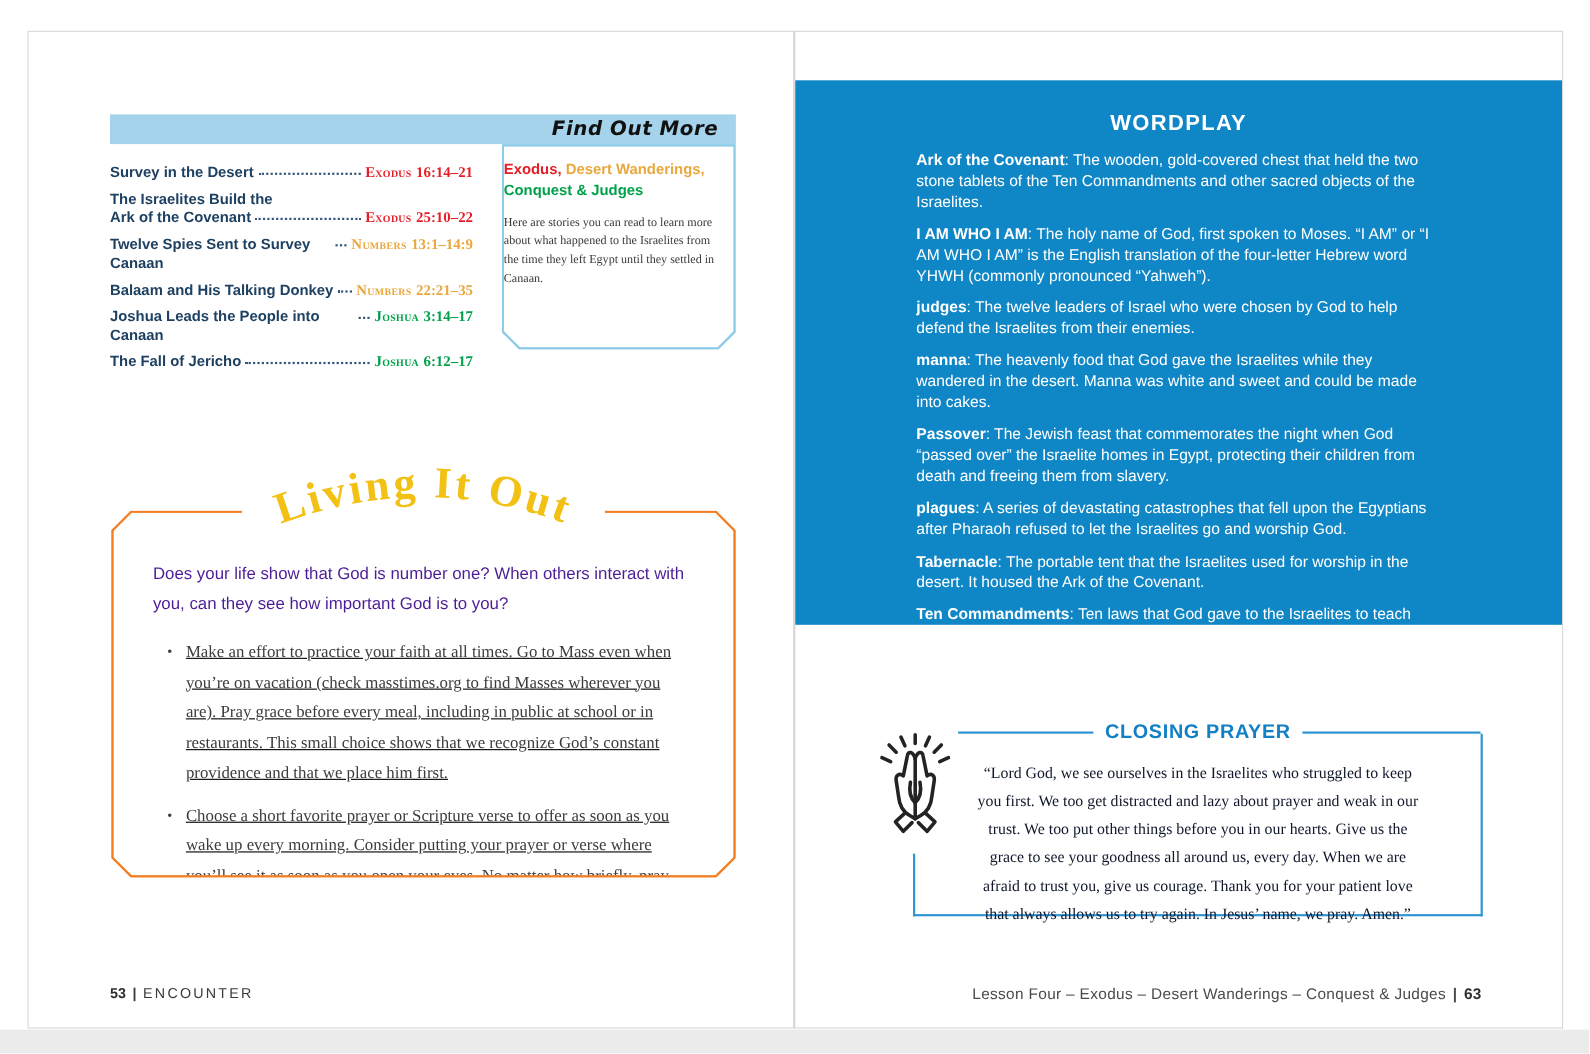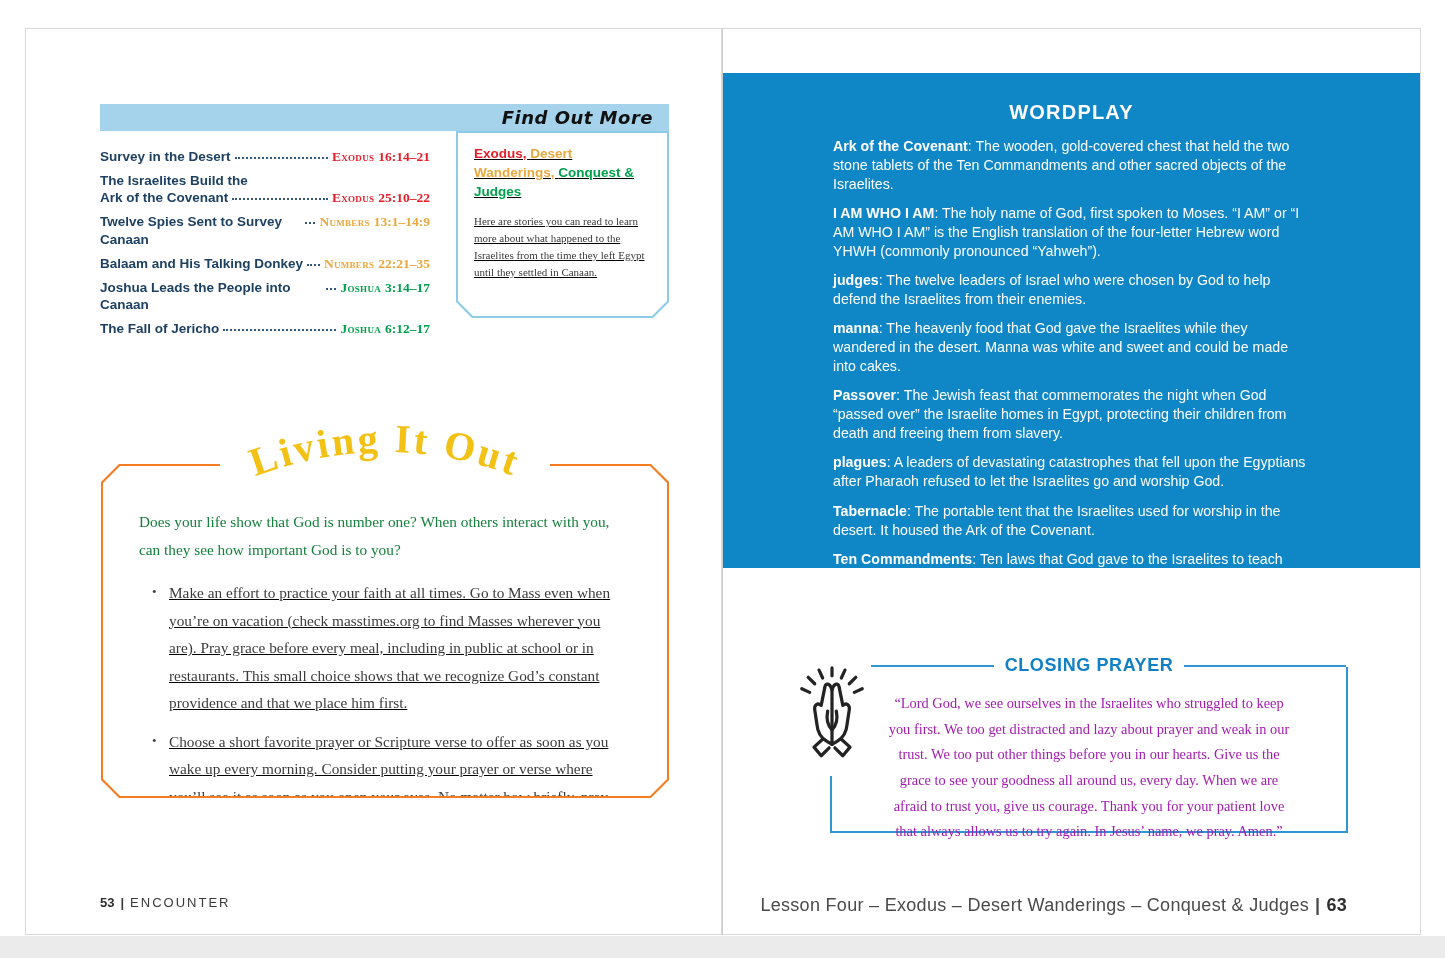--- a/index.html
+++ b/index.html
@@ -23,63 +23,63 @@
   .fom-row { display:flex; align-items:baseline; }
   .fom-dots { flex:1; height:0.85em; border-bottom:2px dotted #35567c; margin:0 4px; transform:translateY(-2px); min-width:10px; }
   .fom-ref { font-family:"Liberation Serif", serif; font-weight:bold; font-size:13.5px; white-space:nowrap; }
   .fom-ref .sc { font-variant:small-caps; letter-spacing:0.3px; margin-right:4px; }
 
   .fom-box { position:absolute; left:430px; top:102px; width:213px; height:187px;
              background:var(--box_border_blue,#8ecbe9);
              clip-path:polygon(0 0,100% 0,100% calc(100% - 16px),calc(100% - 16px) 100%,16px 100%,0 calc(100% - 16px)); }
   .fom-box-inner { position:absolute; inset:2px; background:#fff;
              clip-path:polygon(0 0,100% 0,100% calc(100% - 15px),calc(100% - 15px) 100%,15px 100%,0 calc(100% - 15px));
-             padding:12px 16px 0 16px;text-decoration:underline; }
+             padding:12px 16px 0 0; }
   .fom-topics { font-size:13.5px; font-weight:bold; line-height:1.4; }
   .fom-topic { display:inline; }
   .fom-box-body { margin-top:11px; font-family:"Liberation Serif", serif; font-size:11px; line-height:1.56; color:#3a3a3a; }
 
   
   .lio-box { position:absolute; left:75px; top:435px; width:568px; height:334px; background:var(--orange,#f47d21);
              clip-path:polygon(18px 0,calc(100% - 18px) 0,100% 18px,100% calc(100% - 18px),calc(100% - 18px) 100%,18px 100%,0 calc(100% - 18px),0 18px); }
   .lio-box-inner { position:absolute; inset:2px; background:#fff;
              clip-path:polygon(17px 0,calc(100% - 17px) 0,100% 17px,100% calc(100% - 17px),calc(100% - 17px) 100%,17px 100%,0 calc(100% - 17px),0 17px);
              padding:42px 36px 0 36px; }
   .lio-title-wrap { position:absolute; left:194px; top:376px; width:330px; height:94px; background:#fff; }
   .lio-text { font-family:"Liberation Serif", serif; font-weight:bold; font-size:40px;
               fill:var(--yellow,#f2c114); letter-spacing:3px; text-anchor:middle; }
-  .lio-intro { font-family:Liberation Serif, serif; font-size:15.3px; line-height:1.8; color:#15803d; }
+  .lio-intro { font-family:Liberation Sans, sans-serif; font-size:15.3px; line-height:1.8; color:#4c1d95; }
   .lio-bullets { margin:16px 0 0 30px; list-style:none;text-decoration:underline; }
   .lio-bullets li { position:relative; font-family:"Liberation Serif", serif; font-size:15.3px; line-height:1.8;
                     color:#3c3c3c; margin-bottom:11px; padding-right:6px; }
   .lio-bullets li::before { content:"\2022"; position:absolute; left:-17px; top:1px; font-size:13px; color:#3c3c3c; }
 
   
   .wp-panel { position:absolute; left:0; top:44px; width:697px; height:495px;
               background:var(--panel_blue,#0f86c6); padding-top:28px; }
   .wp-title { text-align:center; color:#fff; font-weight:bold; font-size:20px; letter-spacing:1.2px; margin-bottom:13px; }
   .wp-entries { padding:0 111px 0 110px; }
   .wp-entry { color:#fff; font-size:14.2px; line-height:1.34; margin-bottom:10px; }
   .wp-term { font-weight:bold; }
 
   
   .prayer-box { position:absolute; left:107px; top:638px; width:518px; height:166px;
                 border:2px solid var(--prayer_border,#2e96d3); border-top:none; }
   .prayer-head { position:absolute; left:0; right:0; top:-12px; display:flex; align-items:center; gap:11px; }
   .prayer-line { flex:1; height:2px; background:var(--prayer_border,#2e96d3); }
   .prayer-title { color:var(--prayer_blue,#1180c4); font-weight:bold; font-size:18px; letter-spacing:0.6px; white-space:nowrap; }
   .prayer-text { padding:24px 52px 0 52px; text-align:center; font-family:"Liberation Serif", serif;
-                 font-size:14.4px; line-height:1.78; color:#a21caf; }
+                 font-size:14.4px; line-height:1.78; color:#0f172a; }
   .prayer-icon-wrap { position:absolute; left:-39px; top:-5px; width:78px; height:114px; background:#fff;
                       display:flex; align-items:flex-start; justify-content:center; }
 
   
   .footer { position:absolute; top:866px; font-size:13px; color:#3a3a3a; }
   .footer-left { left:74px; }
-  .footer-right { right:73px; font-size:18px; color:#4a4a4a; letter-spacing:0.3px; }
+  .footer-right { right:73px; font-size:14px; color:#4a4a4a; letter-spacing:0.3px; }
   .pg-num { font-weight:bold; color:#2e2e2e; }
   .footer-sep { margin:0 6px; font-weight:bold; }
   .footer-label { letter-spacing:2px; color:#3a3a3a; }
   .footer-lesson { letter-spacing:0.3px; }
 </style>
 </head>
 <body>
 
 <div class="spread">
 
@@ -200,21 +200,21 @@
           <p class="wp-entry"><b class="wp-term">Ark of the Covenant</b><span class="wp-def">: The wooden, gold-covered chest that held the two stone tablets of the Ten Commandments and other sacred objects of the Israelites.</span></p>
 
           <p class="wp-entry"><b class="wp-term">I AM WHO I AM</b><span class="wp-def">: The holy name of God, first spoken to Moses. “I AM” or “I AM WHO I AM” is the English translation of the four-letter Hebrew word YHWH (commonly pronounced “Yahweh”).</span></p>
 
           <p class="wp-entry"><b class="wp-term">judges</b><span class="wp-def">: The twelve leaders of Israel who were chosen by God to help defend the Israelites from their enemies.</span></p>
 
           <p class="wp-entry"><b class="wp-term">manna</b><span class="wp-def">: The heavenly food that God gave the Israelites while they wandered in the desert. Manna was white and sweet and could be made into cakes.</span></p>
 
           <p class="wp-entry"><b class="wp-term">Passover</b><span class="wp-def">: The Jewish feast that commemorates the night when God “passed over” the Israelite homes in Egypt, protecting their children from death and freeing them from slavery.</span></p>
 
-          <p class="wp-entry"><b class="wp-term">plagues</b><span class="wp-def">: A leaders of devastating catastrophes that fell upon the Egyptians after Pharaoh refused to let the Israelites go and worship God.</span></p>
+          <p class="wp-entry"><b class="wp-term">plagues</b><span class="wp-def">: A series of devastating catastrophes that fell upon the Egyptians after Pharaoh refused to let the Israelites go and worship God.</span></p>
 
           <p class="wp-entry"><b class="wp-term">Tabernacle</b><span class="wp-def">: The portable tent that the Israelites used for worship in the desert. It housed the Ark of the Covenant.</span></p>
 
           <p class="wp-entry"><b class="wp-term">Ten Commandments</b><span class="wp-def">: Ten laws that God gave to the Israelites to teach them how to live and worship as a free people.</span></p>
 
       </div>
     </div>
 
     <div class="prayer-box">
       <div class="prayer-head">

